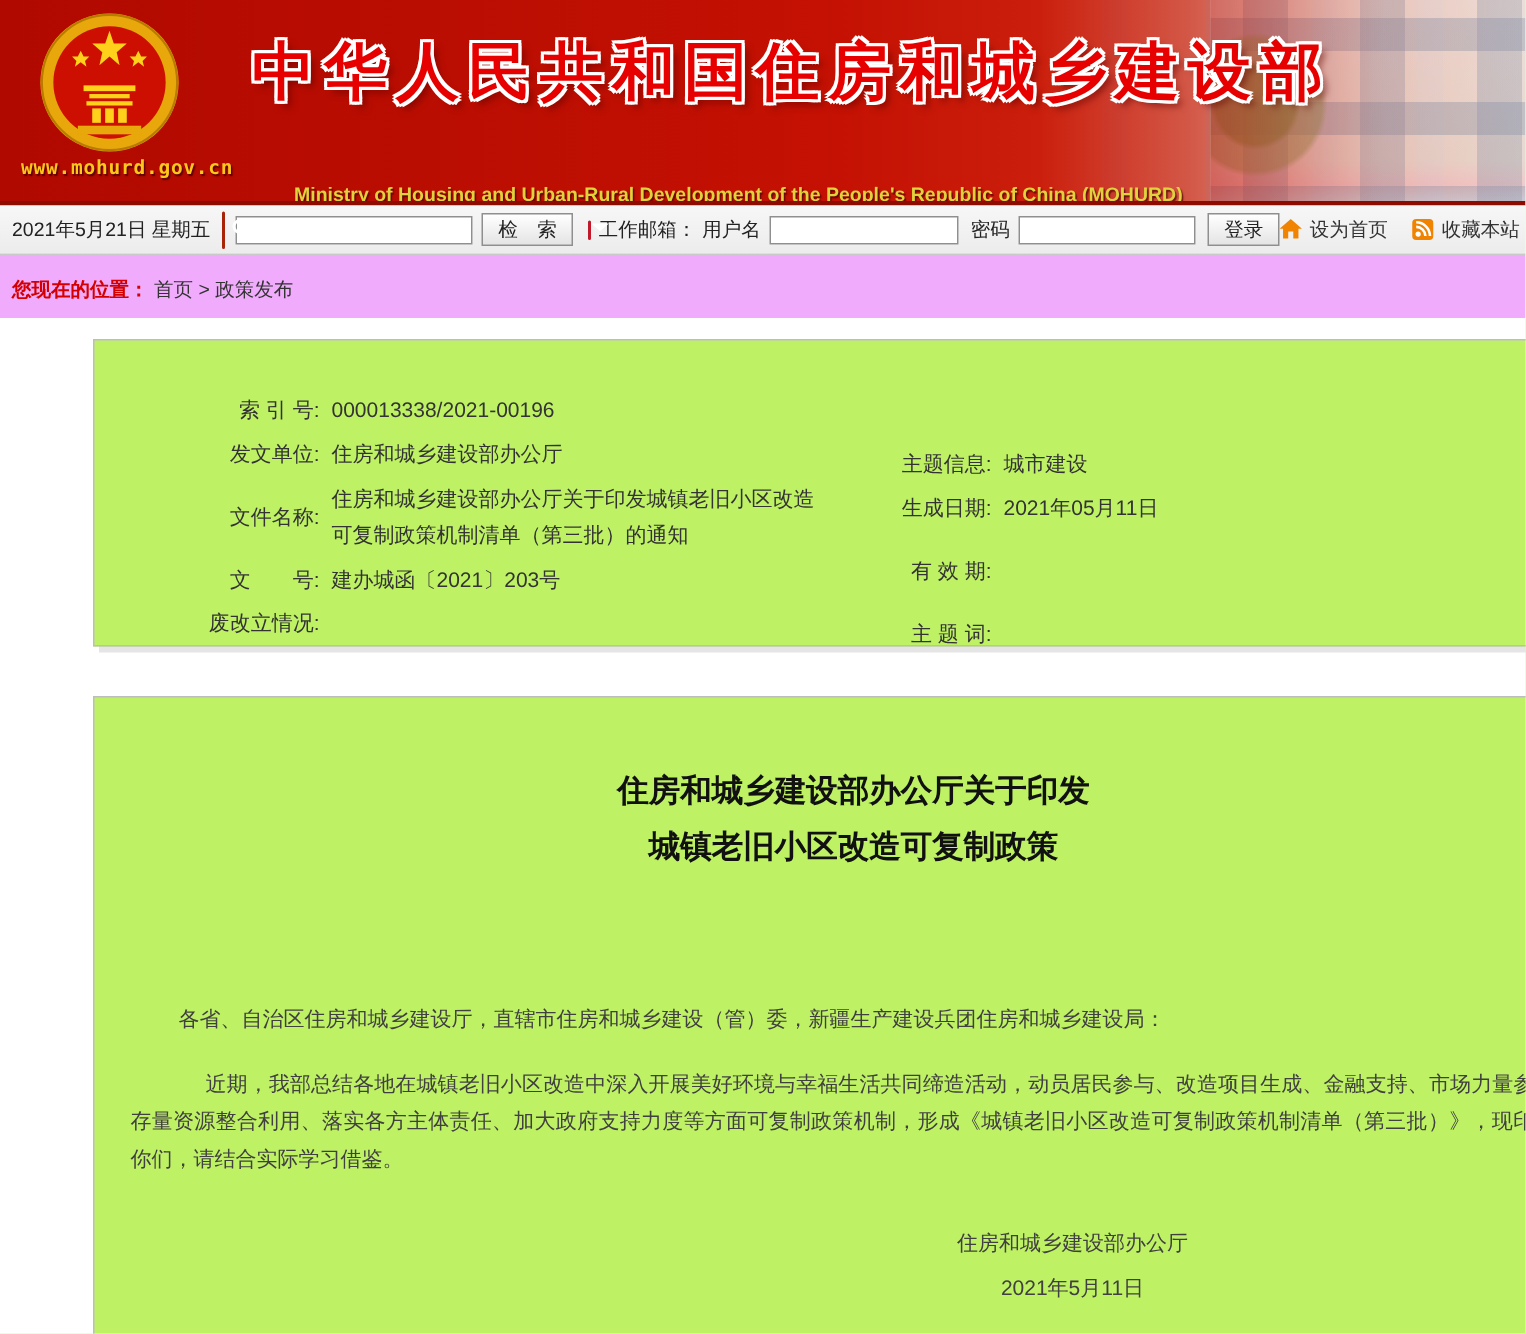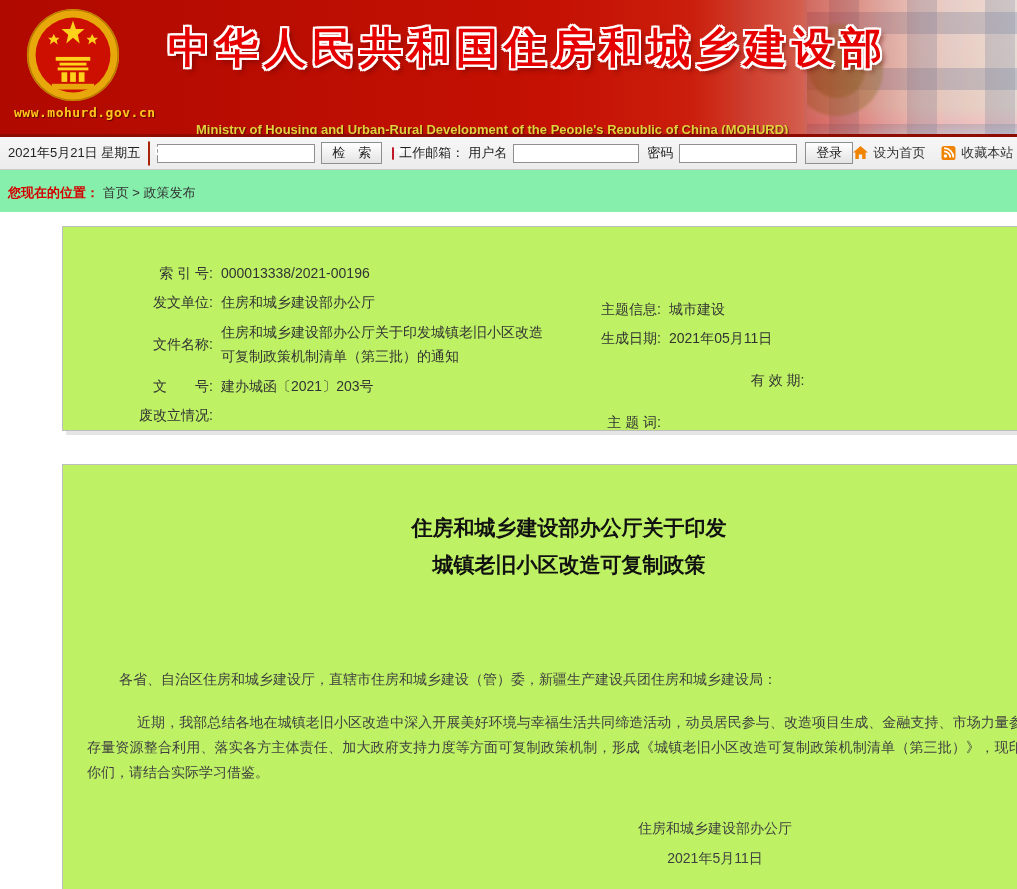--- a/index.html
+++ b/index.html
@@ -58,39 +58,39 @@
     border-right:6.5px solid transparent; border-top:5px solid #fff; width:0; }
   .mail-label { margin-right:4px; }
   .in-user { width:126px; margin:0 8px 0 6px; }
   .in-pass { width:118px; margin:0 8px 0 6px; }
   .right-group { margin-left:auto; display:flex; align-items:center; gap:5px; }
   .home-icon, .rss-icon { width:15px; height:14px; display:inline-block; }
   .tb-link { color:#333; text-decoration:none; cursor:pointer; }
   .rg-gap { width:6px; }
 
   
-  .breadcrumb { padding:14px 8px 10px; font-size:13px; background:#86efac; }
+  .breadcrumb { padding:14px 8px 10px; font-size:13px; background:#f0abfc; }
   .crumb-label { color:#d40000; font-weight:bold; }
   .crumb-link { color:#333; text-decoration:none; cursor:pointer; }
   .crumb-sep { color:#333; }
 
   
   .panel { width:1014px; margin-left:62px; border:1px solid #bdbdbd; background:#bef264;
     box-shadow:4px 4px 0 rgba(0,0,0,.10); }
   .meta-panel { margin-top:14px; height:205px; padding:34px 0 0 0; }
   .meta-grid { display:flex; }
   .meta-col-left { width:520px; padding-left:58px; }
   .meta-col-right { width:373px;margin-top:36px; }
   .meta-row { display:flex; margin-bottom:5px; min-height:24px; line-height:24px; font-size:14px; color:#333; }
   .meta-label { width:92px; text-align:right; flex:none; white-space:pre; }
   .meta-value { margin-left:8px; max-width:330px; }
   .meta-row.tall { min-height:50px; }
   .meta-row.vcenter { align-items:center; }
   .meta-col-right .meta-label { width:78px; }
-  .meta-col-right .meta-row.tall { align-items:center;justify-content:center; }
+  .meta-col-right .meta-row.tall { align-items:center; }
 
   .doc-panel { margin-top:33px; height:620px; padding:44px 24px 0; }
   .doc-title { text-align:center; font-size:21px; font-weight:bold; color:#111; line-height:37px; }
   .doc-body { margin-top:84px; font-size:14px; color:#404040; line-height:25px; text-align:justify; }
   .salutation { text-indent:32px; }
   .paragraph { margin-top:18px; text-indent:50px; }
   .signature { margin-top:28px; text-align:center; position:relative; left:146px; line-height:30px;
     font-size:14px; color:#404040; }
 </style>
 </head>

